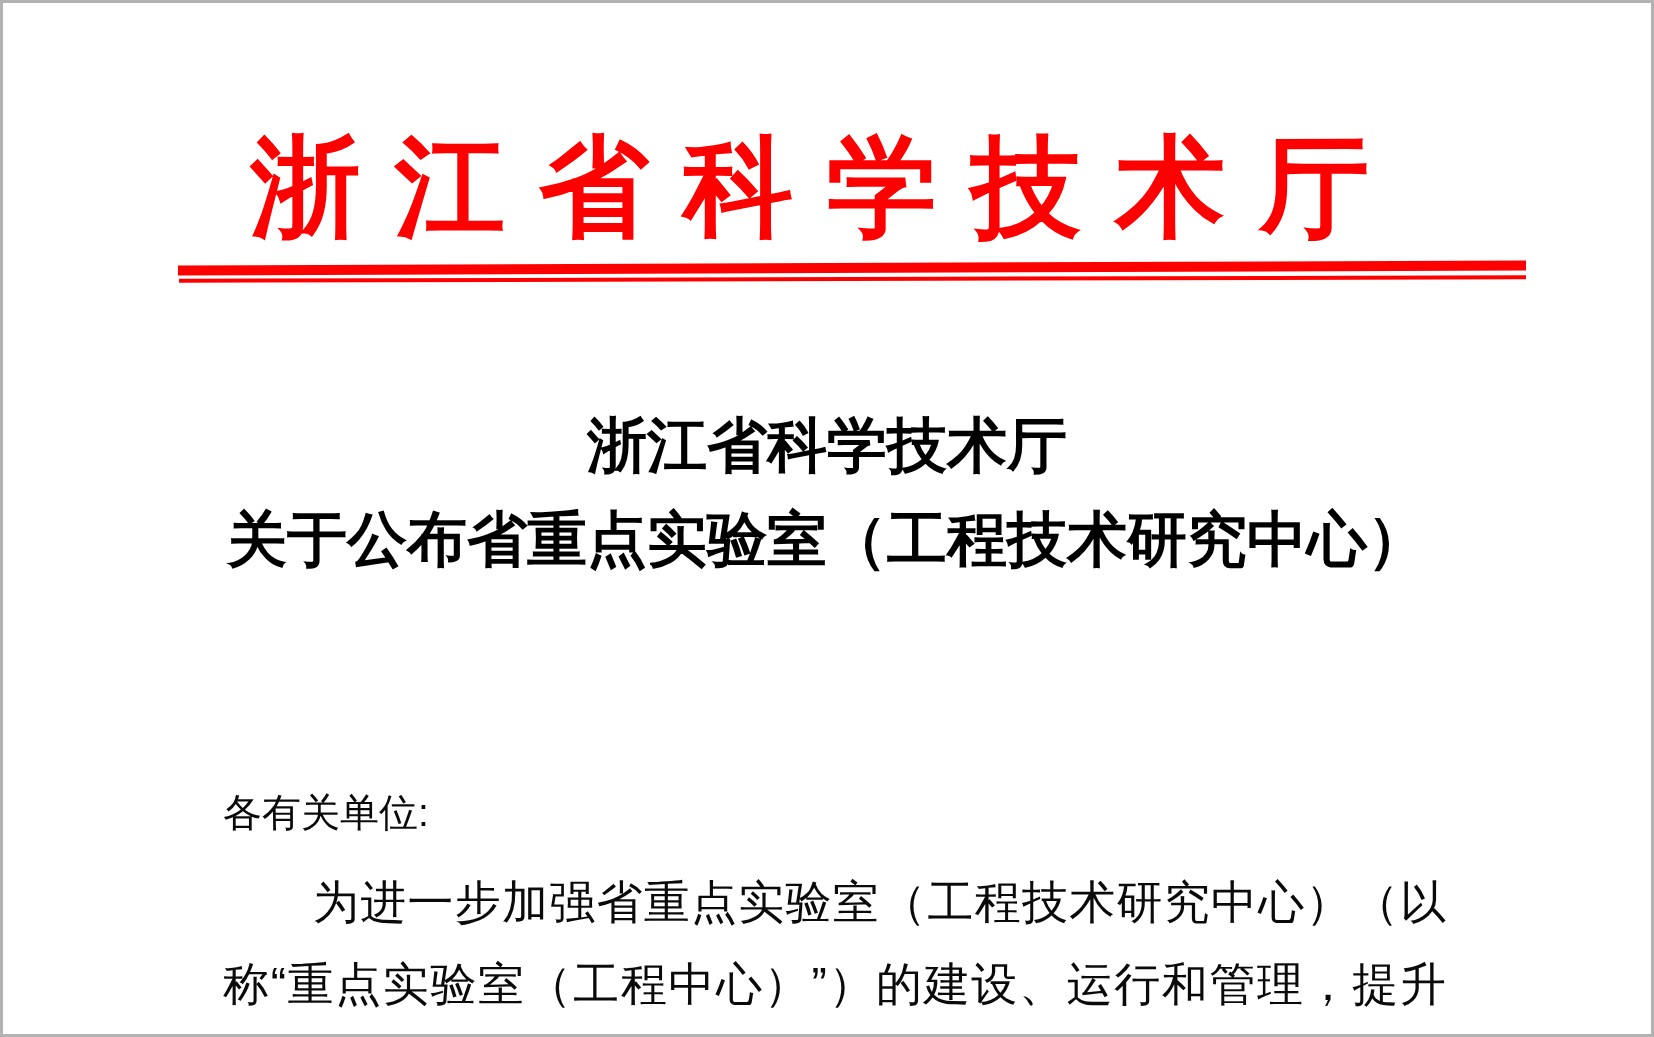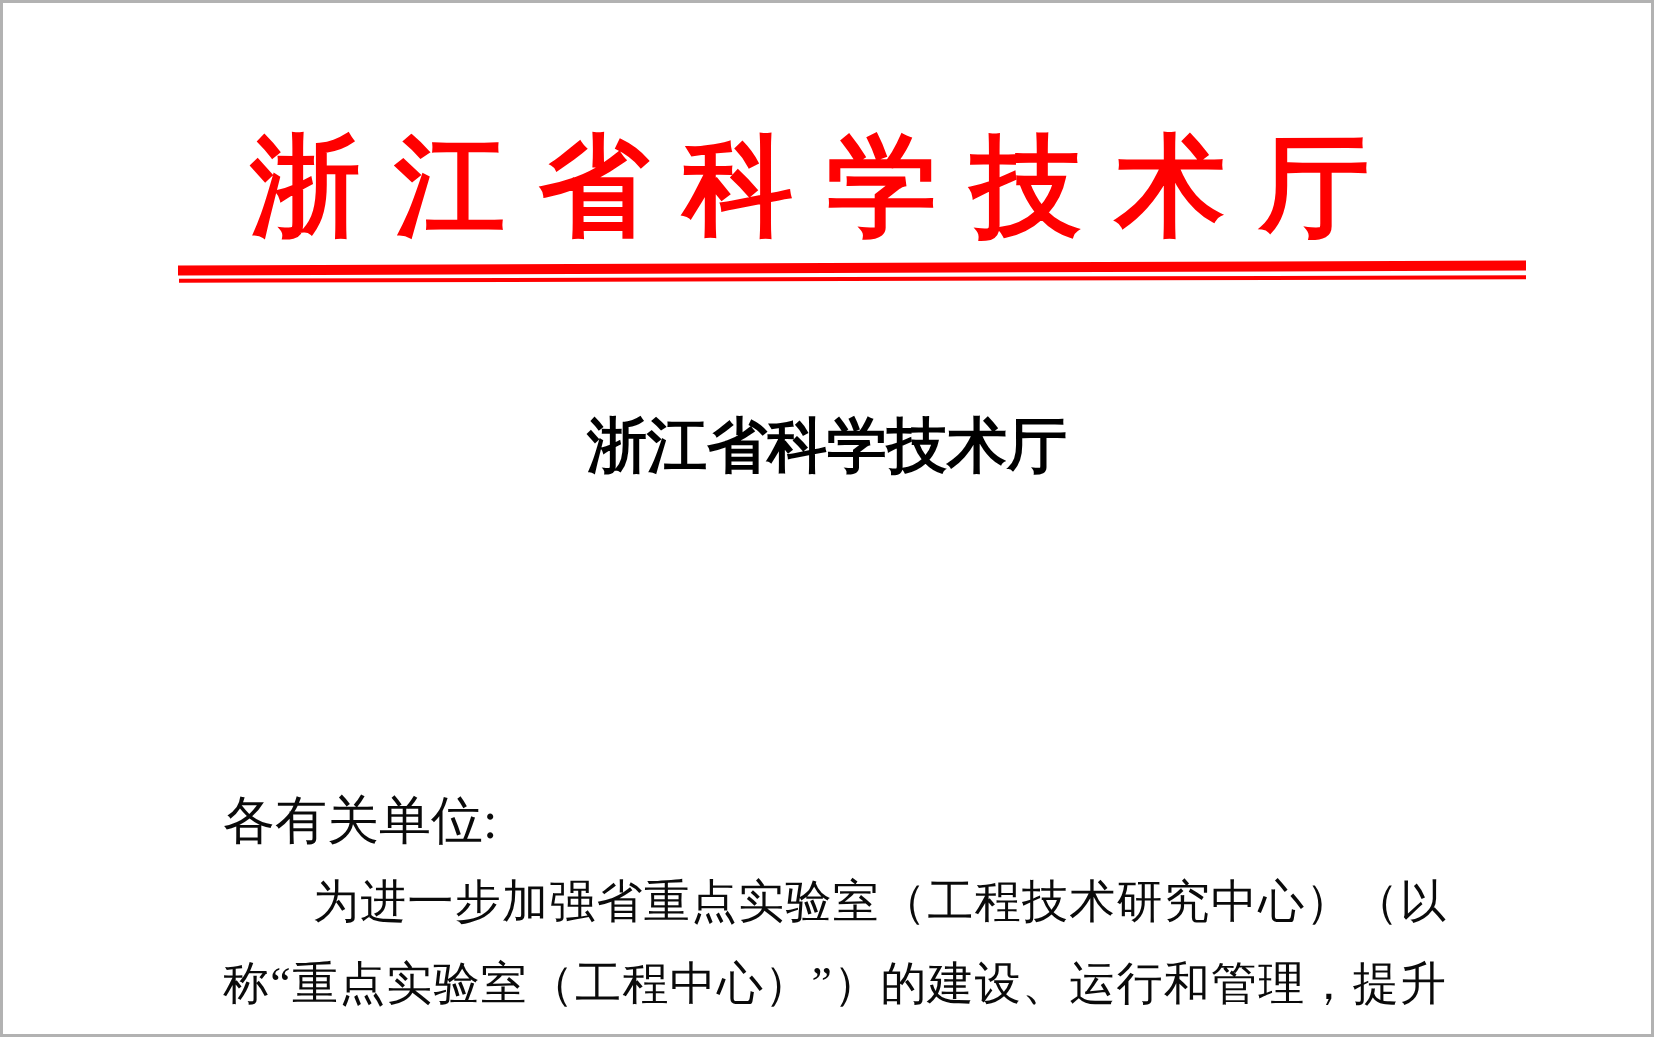--- a/index.html
+++ b/index.html
@@ -8,21 +8,21 @@
     background: #ffffff;
   }
   .page {
     position: relative;
     width: 1654px;
     height: 1037px;
     box-sizing: border-box;
     background: #ffffff;
     border: 3px solid #b2b2b2;
     overflow: hidden;
-    font-family: Liberation Serif, serif;
+    font-family: Liberation Sans, sans-serif;
     color: #0a0a0a;
   }
 
   
   .letterhead {
     position: absolute;
     top: 118px;
     left: 0;
     width: 100%;
     text-align: center;
@@ -66,21 +66,21 @@
     line-height: 94px;
     color: #000000;
     white-space: nowrap;
   }
 
   
   .salutation {
     position: absolute;
     top: 788px;
     left: 220px;
-    font-size: 52px;
+    font-size: 39px;
     line-height: 1.15;
     color: #0a0a0a;
   }
   .paragraph {
     position: absolute;
     top: 858px;
     left: 220px;
     width: 1223px;
     font-size: 46px;
     color: #0a0a0a;
@@ -101,20 +101,21 @@
 
 <div class="page">
 
   <div class="letterhead">浙江省科学技术厅</div>
 
   <div class="rule rule-thick"></div>
   <div class="rule rule-thin"></div>
 
   <div class="doc-title">
     <div>浙江省科学技术厅</div>
+    <div>关于公布省重点实验室（工程技术研究中心）</div>
   </div>
 
   <div class="salutation">各有关单位:</div>
 
   <div class="paragraph">
     <div class="para-line indent">为进一步加强省重点实验室（工程技术研究中心）（以下简</div>
     <div class="para-line">称“重点实验室（工程中心）”）的建设、运行和管理，提升重点</div>
   </div>
 
 </div>

